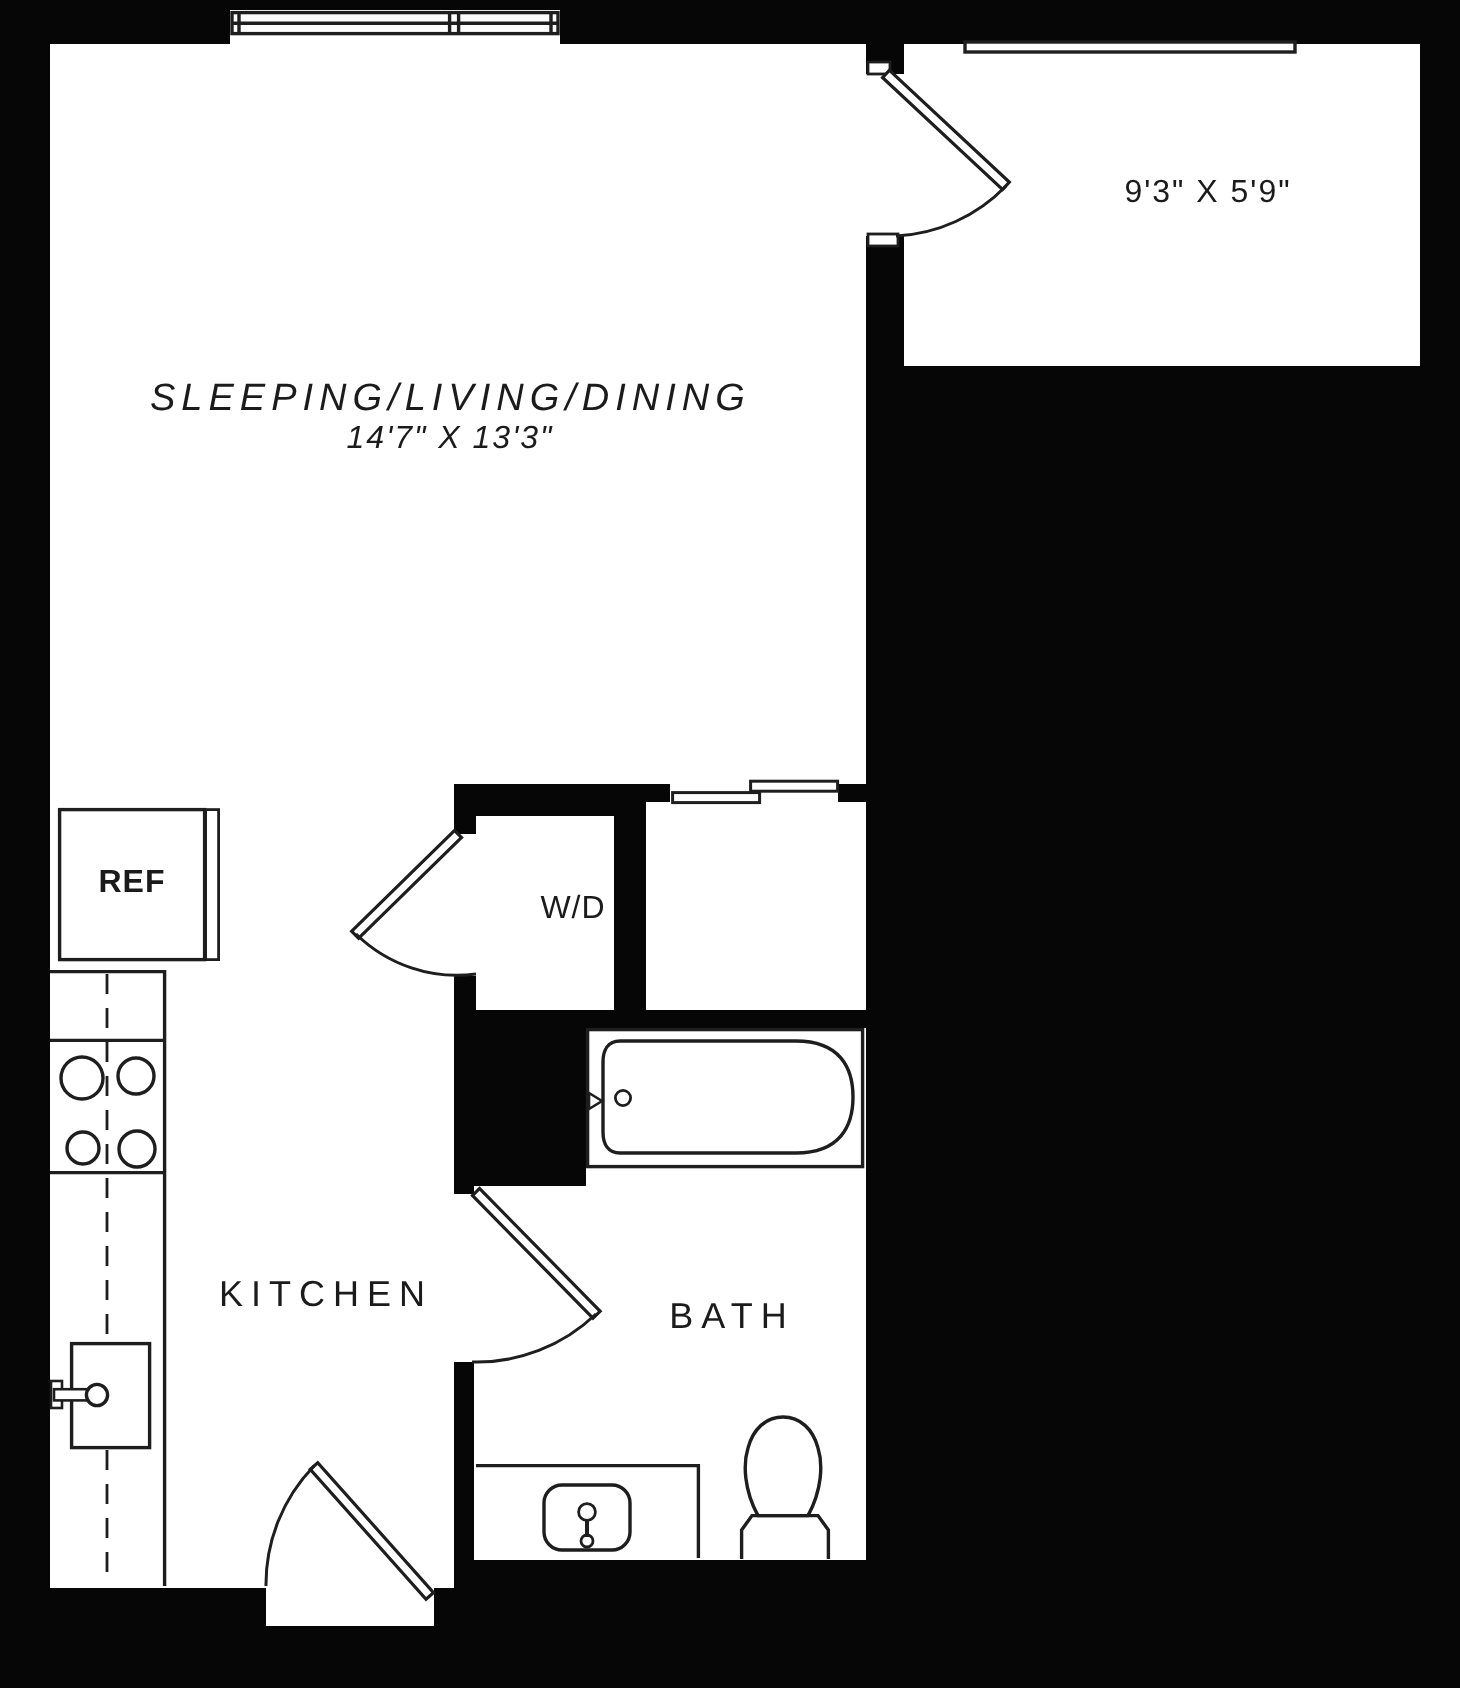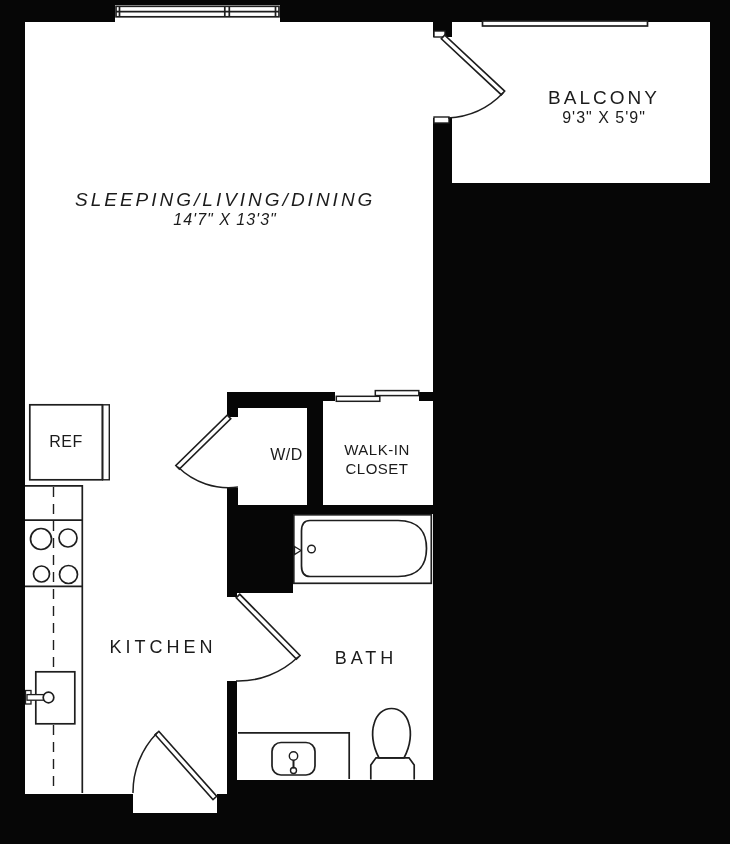--- a/index.html
+++ b/index.html
@@ -125,30 +125,25 @@
       <path d="M379 757.8 C372 745 371.5 732 374 724 C376.5 714.5 383 708.5 391.5 708.5 C400 708.5 406.5 714.5 409 724 C411.5 732 411 745 404 757.8 Z" fill="#ffffff"></path>
     </g>
   </svg>
 
   <div class="label" style="left:75px;top:189px;width:300px;font-style:italic;">
     <div class="room-name">SLEEPING/LIVING/DINING</div>
     <div class="room-dims">14'7" X 13'3"</div>
   </div>
 
   <div class="label" style="left:504px;top:87px;width:200px;">
-    <div class="room-name">BALCONY</div>
     <div class="room-dims">9'3" X 5'9"</div>
   </div>
 
   <div class="label bath-name" style="left:266px;top:648px;width:200px;">BATH</div>
 
   <div class="label kitchen-name" style="left:63px;top:637px;width:200px;">KITCHEN</div>
 
-  <div class="label center-box fixture-name" style="left:29px;top:404px;width:74px;height:76px;">REF</div>
+  <div class="label center-box fixture-name" style="left:29px;top:404px;width:74px;height:76px;font-weight:bold;">REF</div>
 
   <div class="label center-box fixture-name" style="left:260px;top:428px;width:53px;height:53px;">W/D</div>
 
-  <div class="label" style="left:327px;top:440px;width:100px;">
-    <div class="small-name">WALK-IN</div>
-    <div class="small-name">CLOSET</div>
-  </div>
 
 </div>
 
 </body></html>

